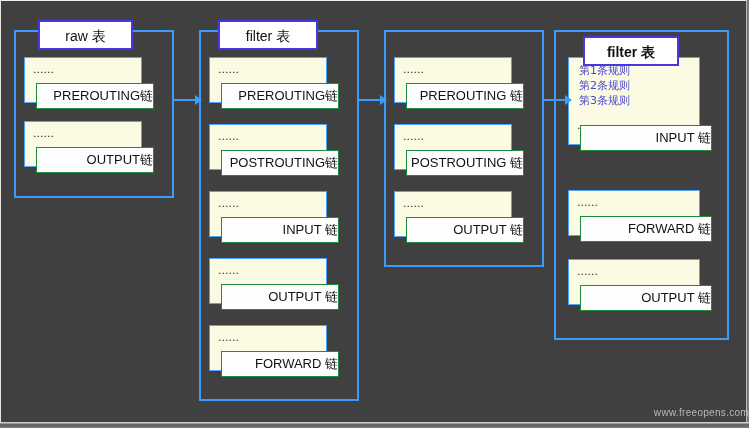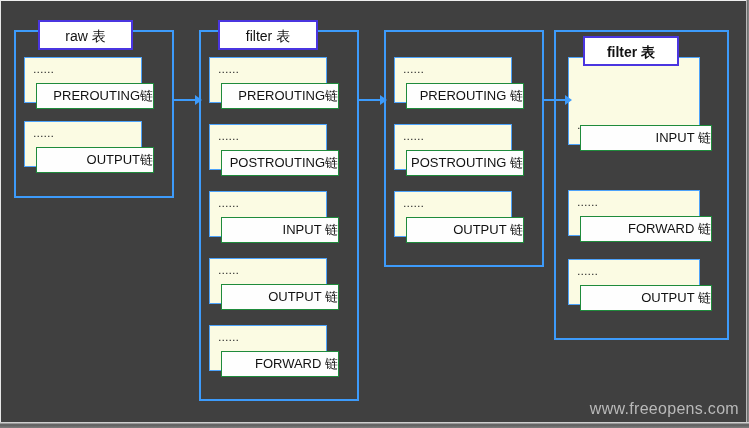--- a/index.html
+++ b/index.html
@@ -138,23 +138,23 @@
     top: 0;
     width: 0; height: 0;
     border-top: 5px solid transparent;
     border-bottom: 5px solid transparent;
     border-left: 7px solid #3d9bfb;
   }
 
   
   .watermark {
     position: absolute;
-    right: 10px;
+    right: 0;
     bottom: 10px;
-    font-size: 16px;
+    font-size: 10px;
     color: #b9b9b9;
     font-family: "Liberation Sans", sans-serif;
     letter-spacing: 0.3px;
     text-align: center;
   }
 </style>
 </head>
 <body>
 
 <div id="canvas">
@@ -259,20 +259,25 @@
     <div class="shaft" style="width:21px;"></div>
     <div class="head" style="left:21px;"></div>
   </div>
 
   <div class="table-col" style="left:554px; top:30px; width:175px; height:310px;">
   </div>
   <div class="table-title bold" style="left:583px; top:36px; width:96px;">filter 表</div>
 
   <div class="chain" style="left:568px; top:57px; width:148px;">
     <div class="chain-back tall" style="width:132px;">
+      <div class="rules">
+        <div>第1条规则</div>
+        <div>第2条规则</div>
+        <div>第3条规则</div>
+      </div>
       <div class="dots low">......</div>
     </div>
     <div class="chain-front low" style="width:132px;">INPUT 链</div>
   </div>
 
   <div class="chain" style="left:568px; top:190px; width:148px;">
     <div class="chain-back" style="width:132px;">
       <div class="dots">......</div>
     </div>
     <div class="chain-front" style="width:132px;">FORWARD 链</div>

